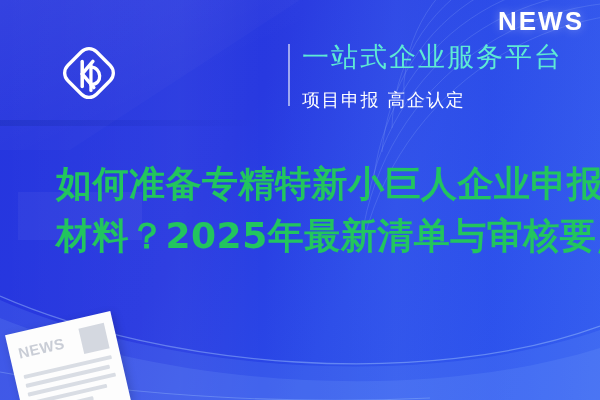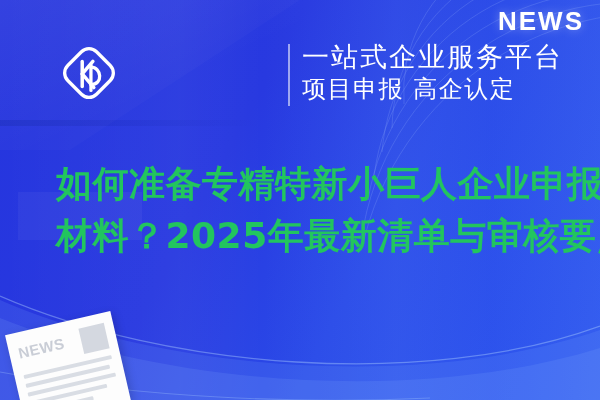--- a/index.html
+++ b/index.html
@@ -72,27 +72,27 @@
     position:absolute; left:288px; top:44px;
     width:2px; height:62px;
     background:rgba(255,255,255,0.55);
   }
 
   .slogan{
     position:absolute; left:302px; top:40px;
     display:flex; flex-direction:column;
   }
   .slogan-main{
-    font-size:27px; color:#ffffff; letter-spacing:2px; line-height:1.25;
+    font-size:27px; color:#5eead4; letter-spacing:2px; line-height:1.25;
     white-space:nowrap;
     font-family:"DejaVu Sans","Liberation Sans",sans-serif;
   }
   .slogan-sub{
-    font-size:24px; color:#ffffff; letter-spacing:1.5px; line-height:1.3;
-    margin-top:0; white-space:nowrap;
+    font-size:18px; color:#ffffff; letter-spacing:1.5px; line-height:1.3;
+    margin-top:14px; white-space:nowrap;
     font-family:"DejaVu Serif","Liberation Serif",serif;
   }
 
   .news-badge{
     position:absolute; right:16px; top:8px;
     font-size:26px; font-weight:700; color:#ffffff;
     letter-spacing:2px; line-height:1;
     text-shadow:0 0 10px rgba(255,255,255,0.35);
   }
 

